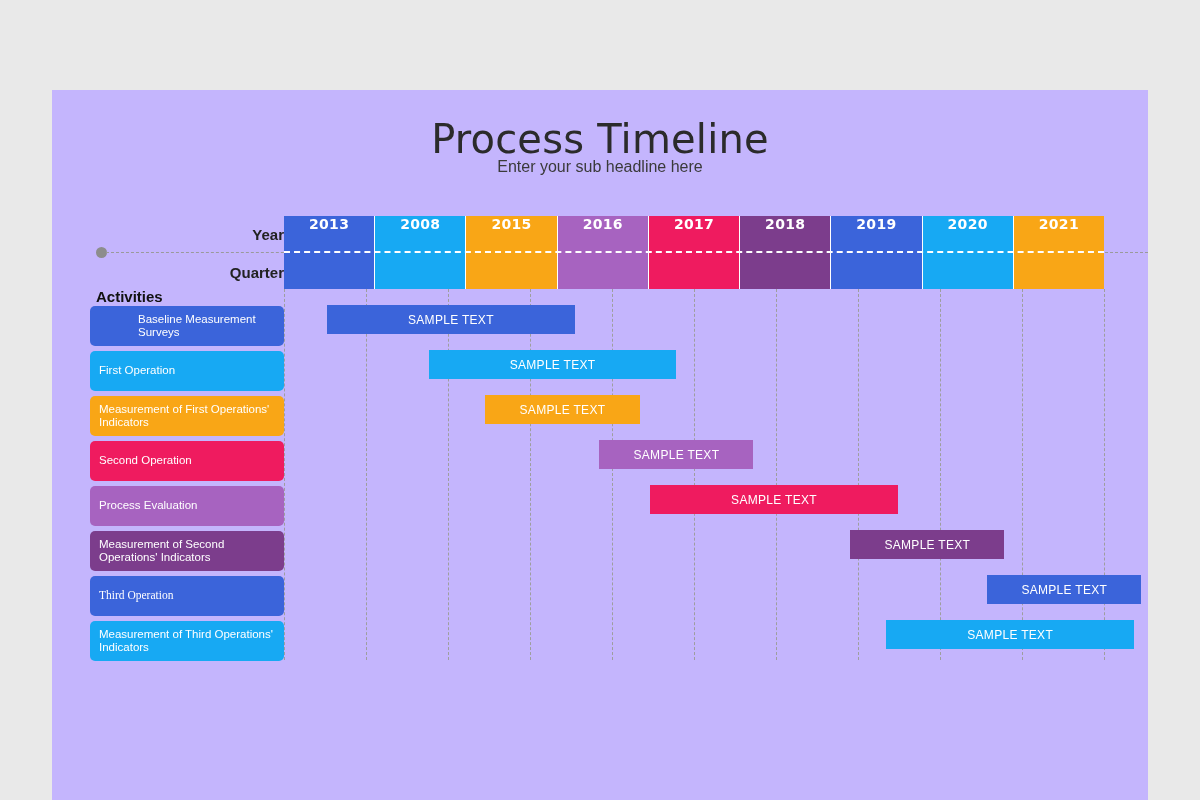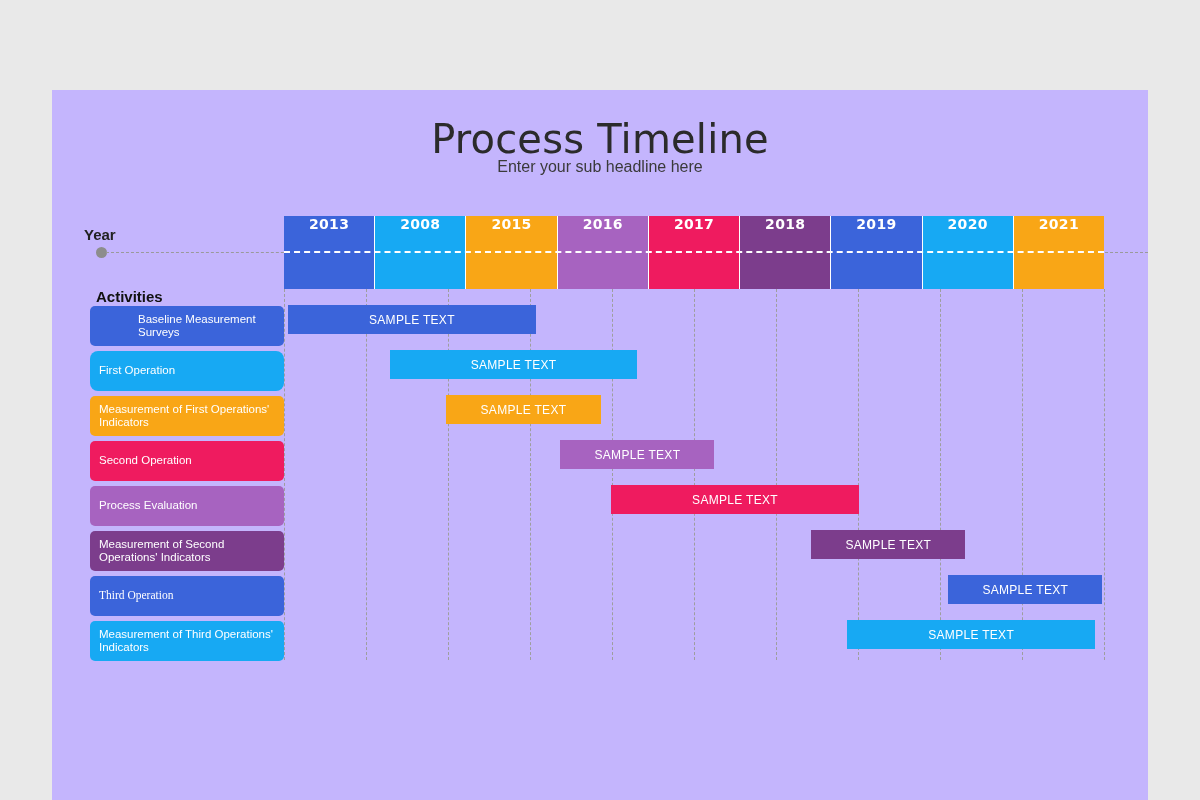--- a/index.html
+++ b/index.html
@@ -53,21 +53,21 @@
     font-weight: 400;
     color: #3a3a3a;
     font-family: "Liberation Sans", sans-serif;
   }
 
   
   .axis-label {
     position: absolute;
     right: 0;
     width: 200px;
-    text-align: left;
+    text-align: right;
     font-size: 15px;
     font-weight: bold;
     color: #222;
   }
 
   #year-label-wrap {
     position: absolute;
     left: 32px;
     top: 136px;
     width: 200px;
@@ -196,33 +196,37 @@
     position: absolute;
     height: 29px;
     display: flex;
     align-items: center;
     justify-content: center;
     color: #ffffff;
     font-size: 12px;
     letter-spacing: 0.3px;
     font-family: "Liberation Sans", sans-serif;
     white-space: nowrap;
+    margin-left: 39px;
   }
 </style>
 </head>
 <body>
 
 <div id="slide-canvas">
   <div id="slide-card">
 
     <div id="slide-title">Process Timeline</div>
     <div id="slide-subtitle">Enter your sub headline here</div>
 
     <div id="year-label-wrap">
       <div class="axis-label">Year</div>
+    </div>
+    <div id="quarter-label-wrap">
+      <div class="axis-label">Quarter</div>
     </div>
     <div id="activities-label">Activities</div>
 
     <div id="leader-dot"></div>
     <div id="leader-line"></div>
 
     <div id="year-strip">
         <div class="year-col" style="background: rgb(59, 100, 218);">
           <span class="year-text">2013</span>
         </div>
@@ -264,21 +268,21 @@
         <div class="grid-line" style="left: 574px;"></div>
         <div class="grid-line" style="left: 656px;"></div>
         <div class="grid-line" style="left: 738px;"></div>
         <div class="grid-line" style="left: 820px;"></div>
       </div>
 
     <div id="activity-list">
         <div class="activity-chip" style="background: rgb(59, 100, 218); padding-left: 48px;">
           <span>Baseline Measurement Surveys</span>
         </div>
-        <div class="activity-chip" style="background: rgb(23, 169, 243); border-radius: 8px;">
+        <div class="activity-chip" style="background: rgb(23, 169, 243);">
           <span>First Operation</span>
         </div>
         <div class="activity-chip" style="background: rgb(249, 166, 22);">
           <span>Measurement of First Operations' Indicators</span>
         </div>
         <div class="activity-chip" style="background: rgb(239, 27, 95);">
           <span>Second Operation</span>
         </div>
         <div class="activity-chip" style="background: rgb(167, 99, 192);">
           <span>Process Evaluation</span>

